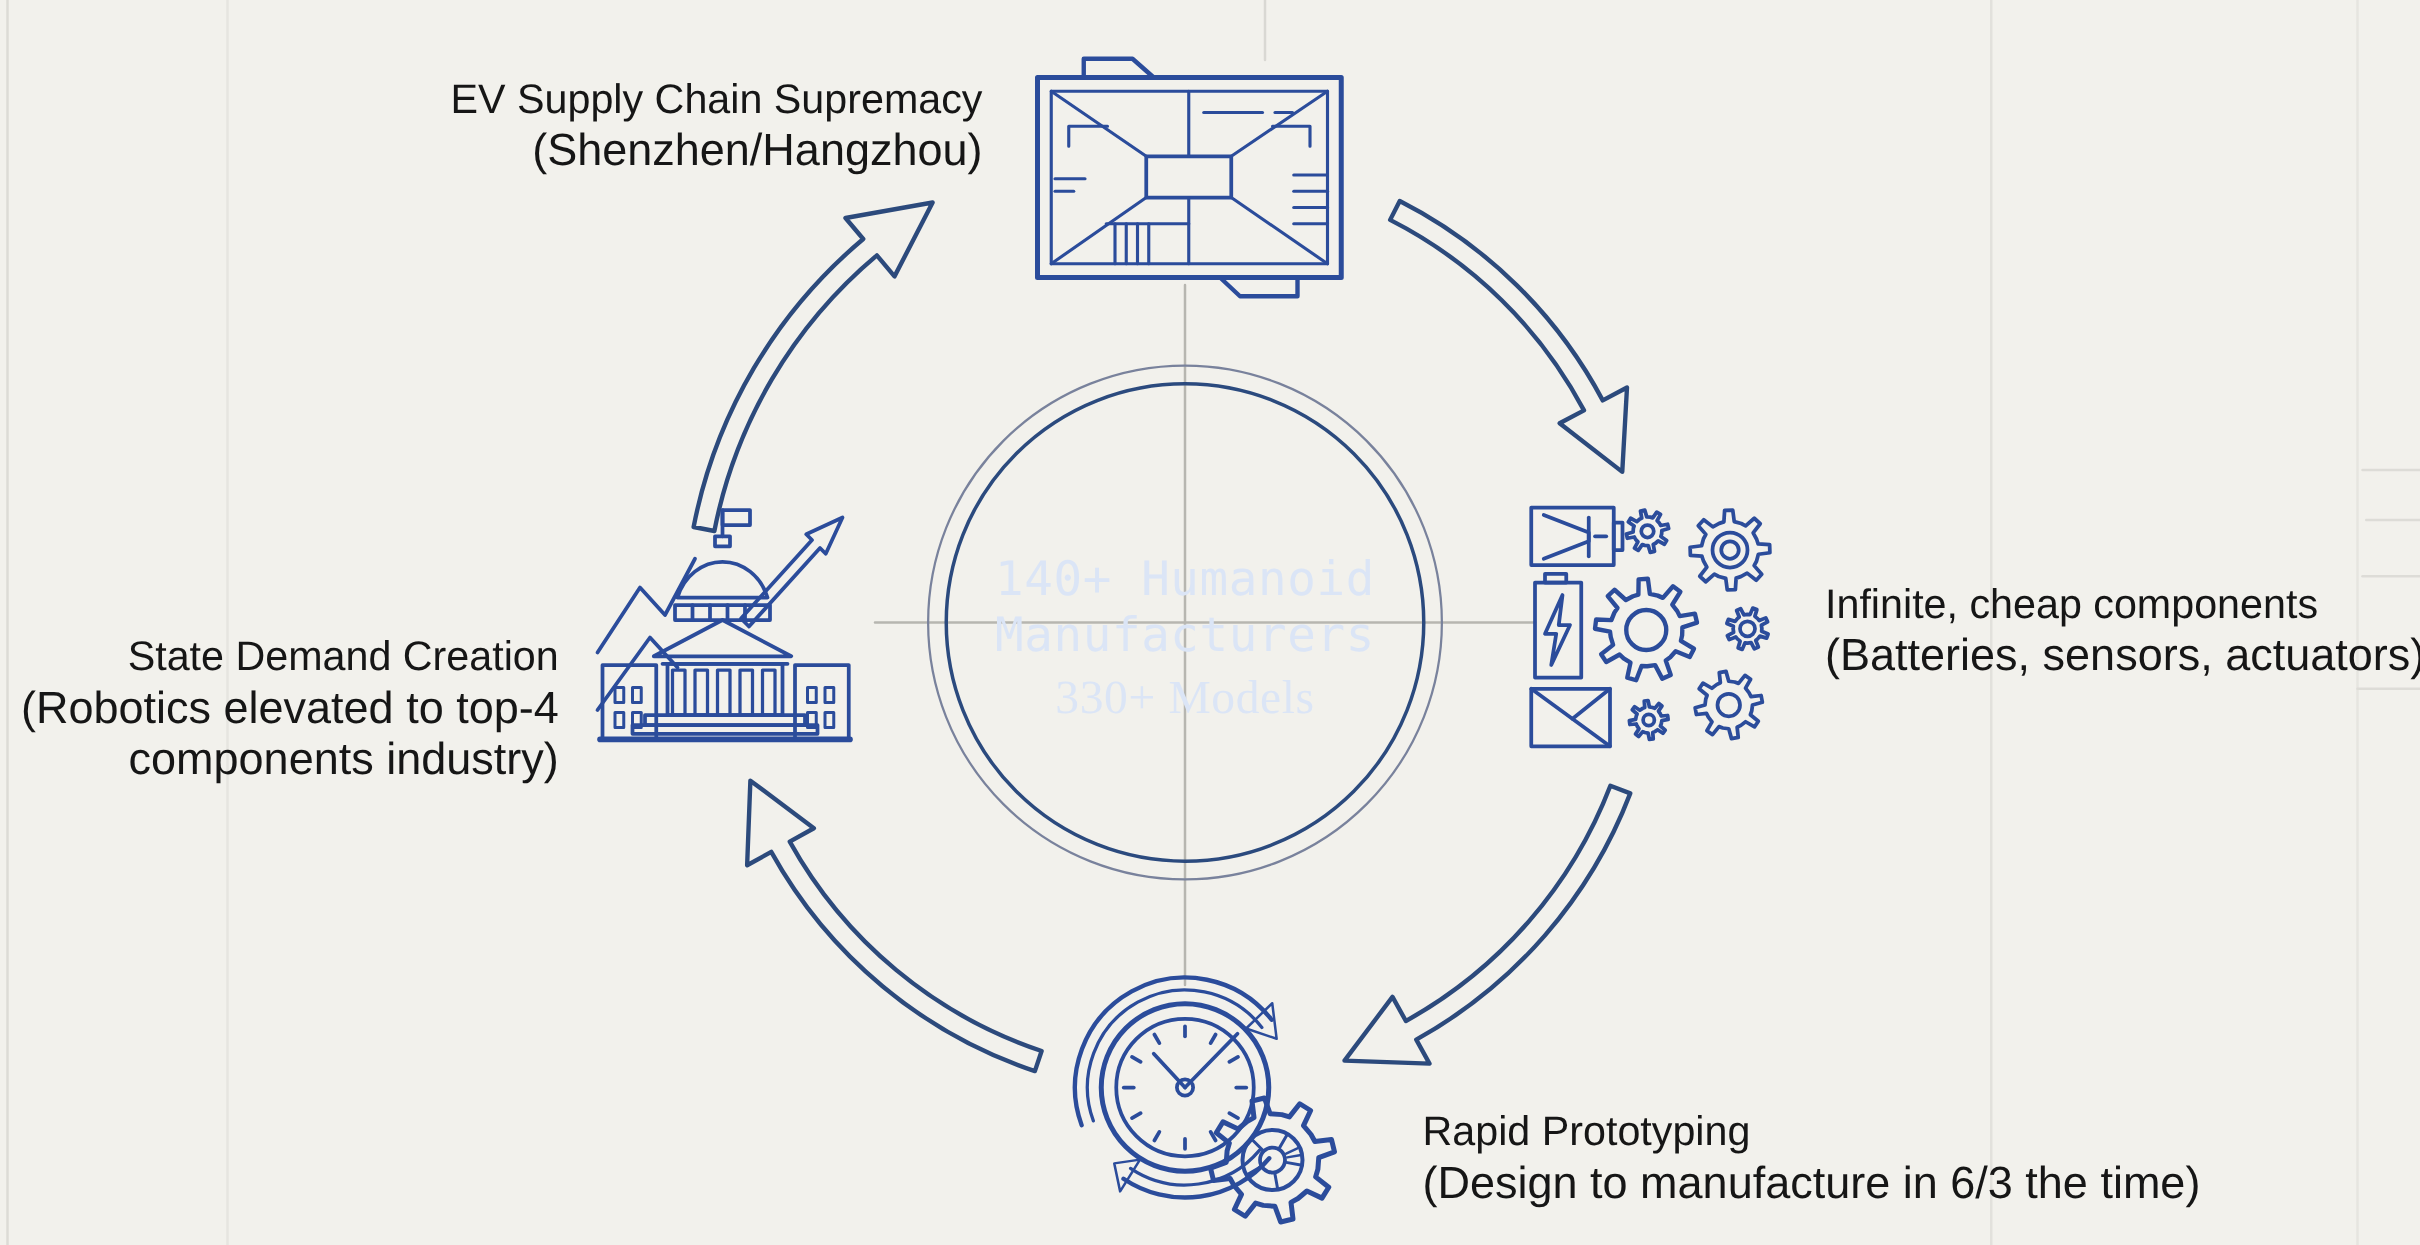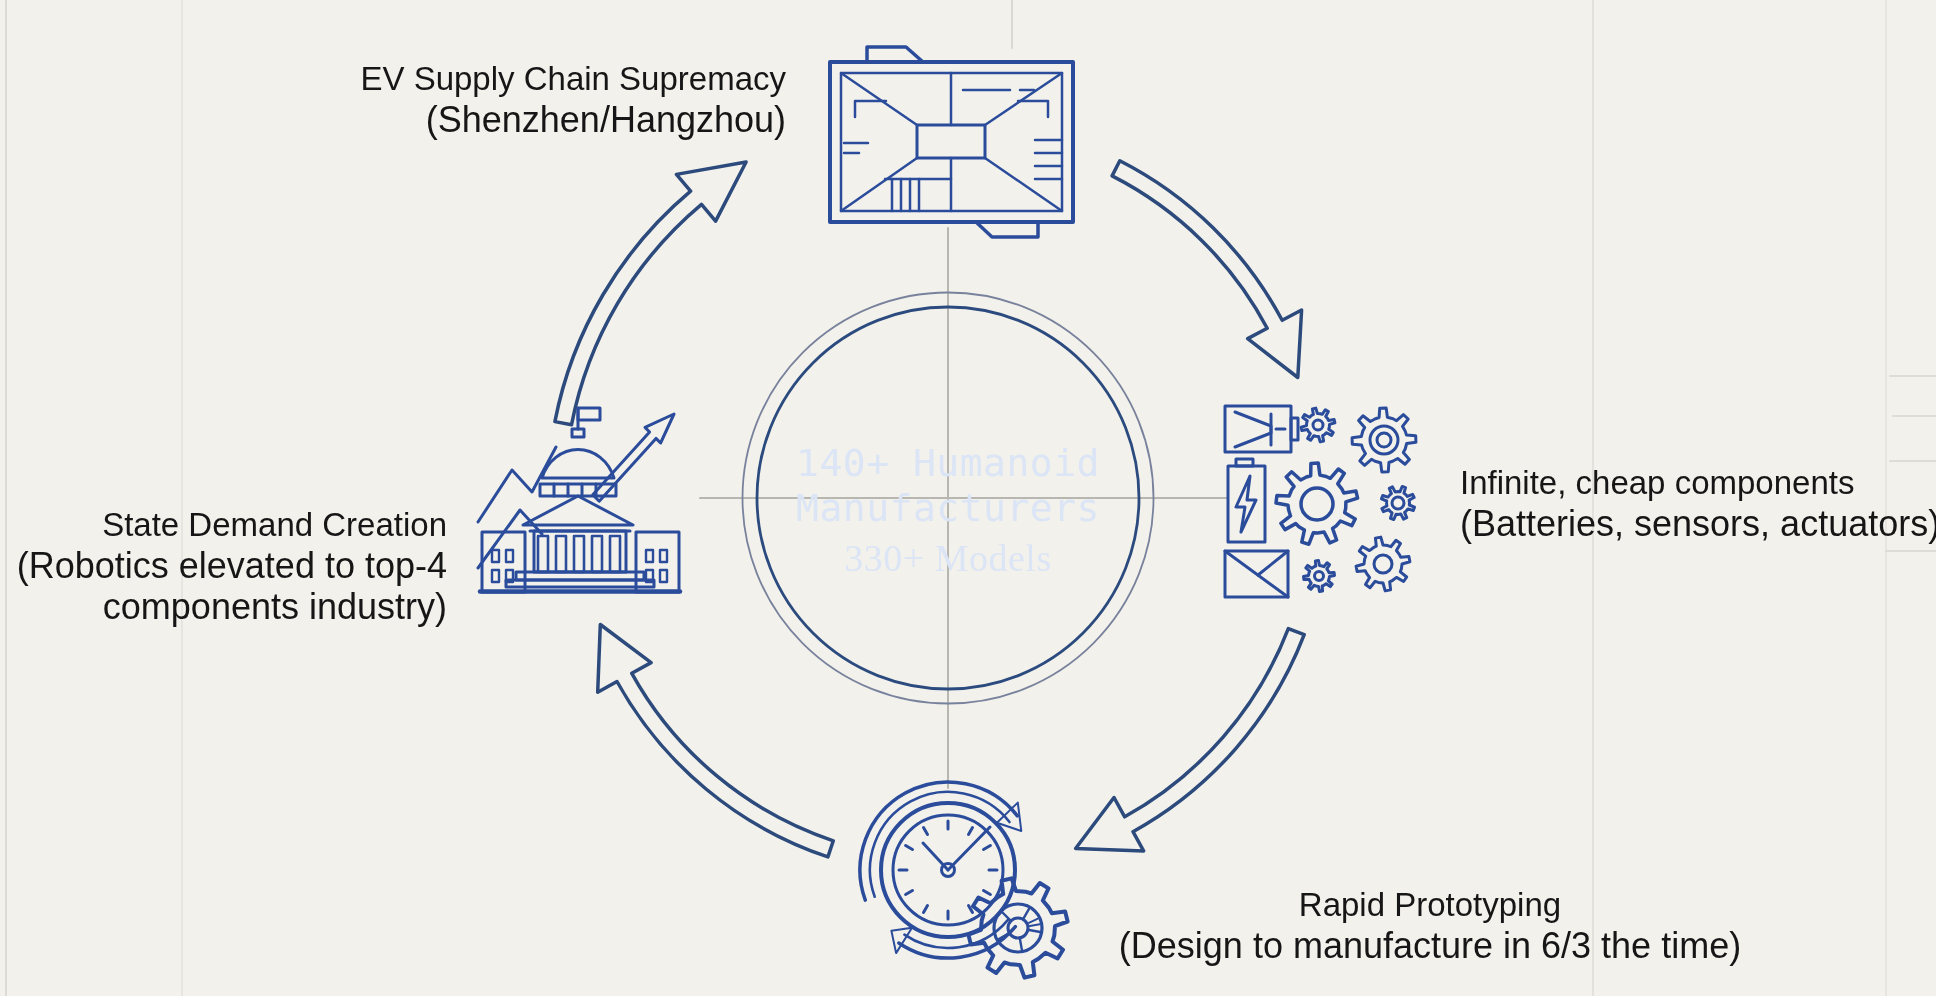--- a/index.html
+++ b/index.html
@@ -215,21 +215,21 @@
   <div class="lbl right" style="left:286px;top:58px;width:500px;">
     <div class="t">EV Supply Chain Supremacy</div>
     <div class="s">(Shenzhen/Hangzhou)</div>
   </div>
 
   <div class="lbl" style="left:1460px;top:462px;width:480px;">
     <div class="t">Infinite, cheap components</div>
     <div class="s">(Batteries, sensors, actuators)</div>
   </div>
 
-  <div class="lbl" style="left:1110px;top:884px;width:640px;text-align:center;">
+  <div class="lbl" style="left:1138px;top:884px;width:640px;">
     <div class="t">Rapid Prototyping</div>
     <div class="s">(Design to manufacture in 6/3 the time)</div>
   </div>
 
   <div class="lbl right" style="left:0px;top:460px;width:447px;margin-top:44px;">
     <div class="t">State Demand Creation</div>
     <div class="s">(Robotics elevated to top-4</div>
     <div class="s">components industry)</div>
   </div>
 

